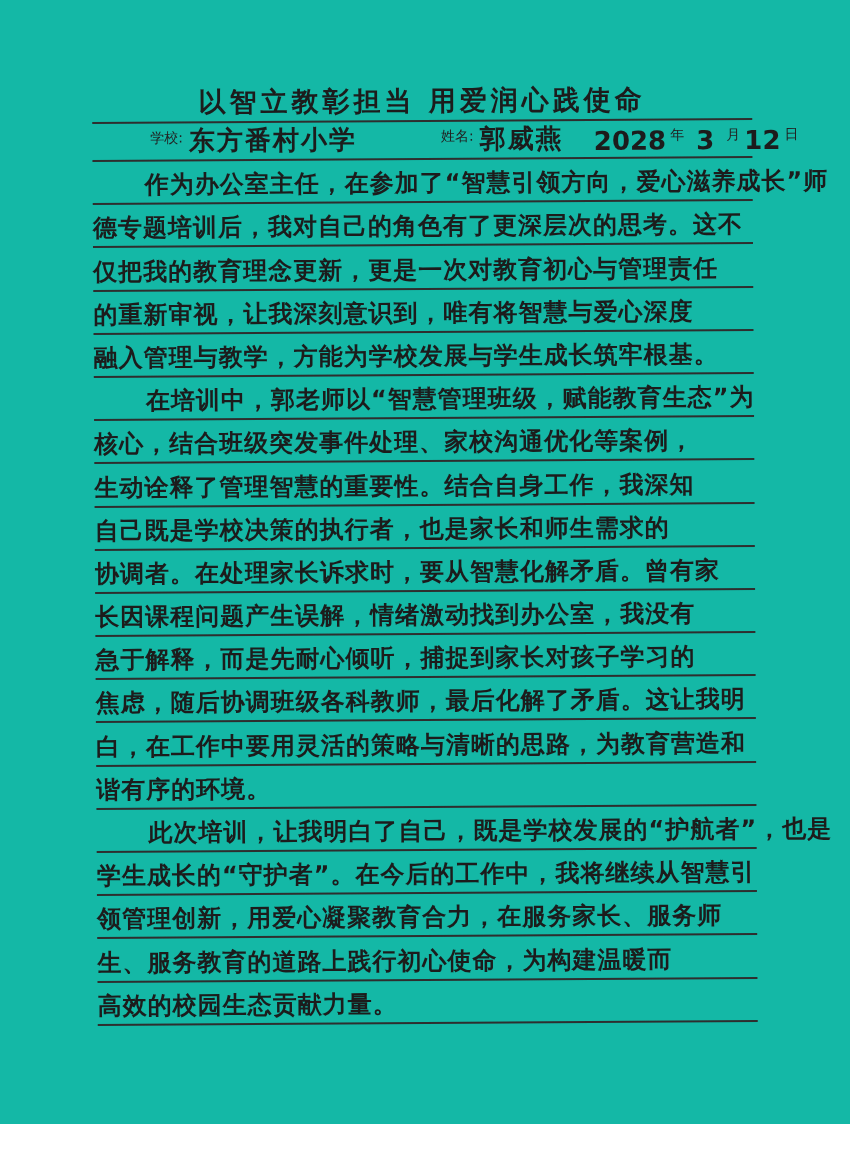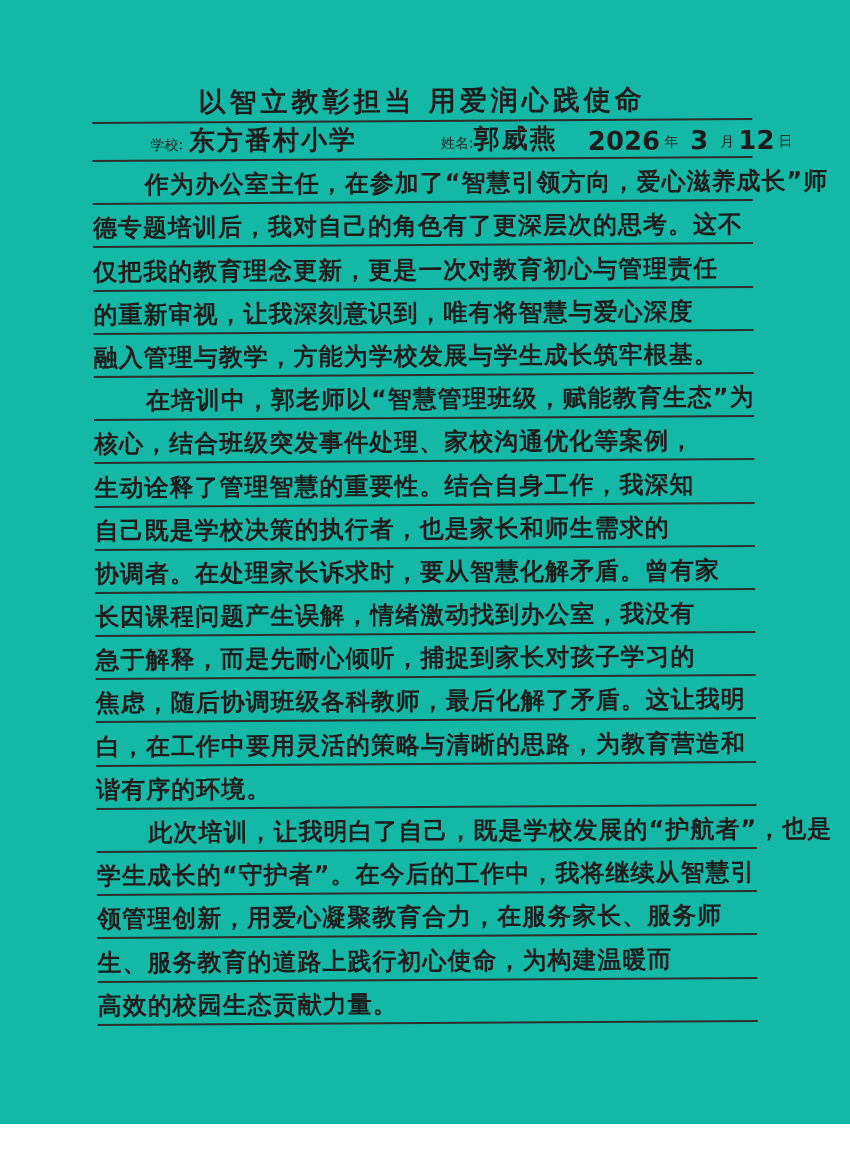--- a/index.html
+++ b/index.html
@@ -45,29 +45,29 @@
     height: 38px;
     display: flex;
     align-items: flex-end;
     padding-bottom: 1px;
     white-space: nowrap;
   }
   .small-label {
     font-size: 14px;
     font-weight: 500;
     color: #222;
-    padding-bottom: 4px;
+    padding-bottom: 11px;
   }
   .hand-large {
     font-size: 26px;
     font-weight: 600;
     letter-spacing: 2px;
   }
   .lbl-name  { margin-left: 84px; }
-  .hl-name   { margin-right: 26px; }
+  .hl-name   { margin-left: 6px; margin-right: 26px; }
   .date-num  { font-size: 26px; font-weight: 600; margin: 0 4px; }
   .essay-line {
     height: 43.2px;
     display: flex;
     align-items: flex-end;
     padding-bottom: 2px;
     overflow: visible;
   }
   .essay-line .line-text {
     font-size: 24px;
@@ -87,21 +87,21 @@
 
     <div class="title-line ruled">
       <span class="title-text">以智立教彰担当 用爱润心践使命</span>
     </div>
 
     <div class="header-line ruled">
       <span class="small-label" style="margin-left:58px;">学校:</span>
       <span class="hand-large" style="margin-left:6px;">东方番村小学</span>
       <span class="small-label lbl-name">姓名:</span>
       <span class="hand-large hl-name">郭威燕</span>
-      <span class="date-num">2026</span>
+      <span class="date-num">2028</span>
       <span class="small-label">年</span>
       <span class="date-num" style="margin-left:12px;">3</span>
       <span class="small-label" style="margin-left:8px;">月</span>
       <span class="date-num" style="">12</span>
       <span class="small-label">日</span>
     </div>
 
     <div id="essay-body">
       <div class="essay-line ruled indent">
         <span class="line-text">作为办公室主任，在参加了“智慧引领方向，爱心滋养成长”师</span>

